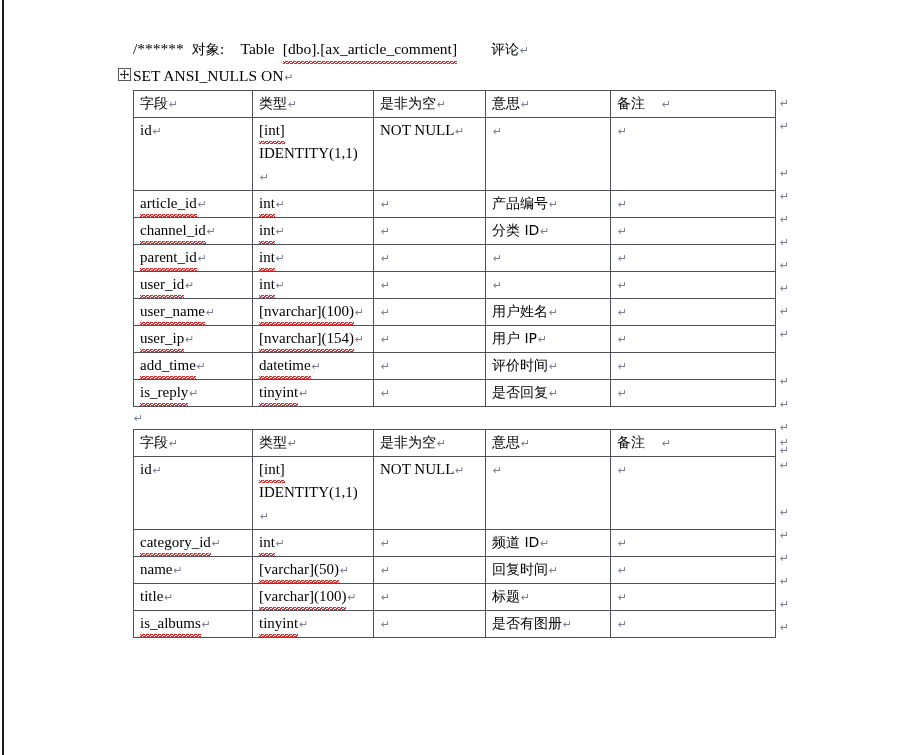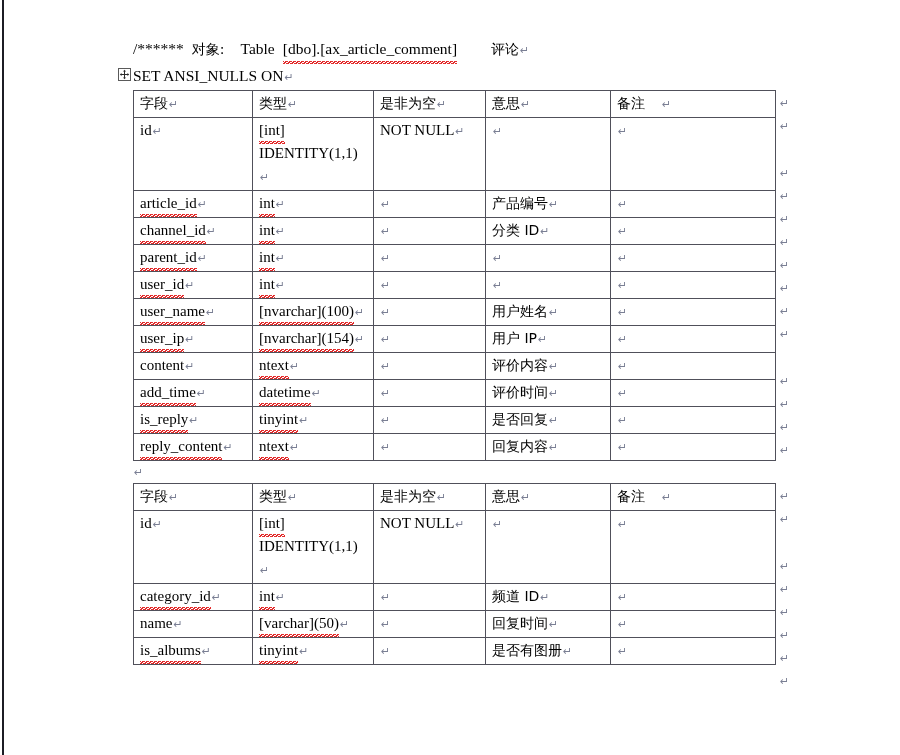--- a/index.html
+++ b/index.html
@@ -239,52 +239,38 @@
           </tr>
 
           <tr>
             <td><span class="en sq">user_ip</span><span class="pil">↵</span></td>
             <td><span class="en sq">[nvarchar](154)</span><span class="pil">↵</span></td>
             <td><span class="pil">↵</span></td>
             <td><span class="cn">用户 IP</span><span class="pil">↵</span></td>
             <td><span class="pil">↵</span></td>
           </tr>
 
-          <tr>
-            <td><span class="en">content</span><span class="pil">↵</span></td>
-            <td><span class="en sq">ntext</span><span class="pil">↵</span></td>
-            <td><span class="pil">↵</span></td>
-            <td><span class="cn">评价内容</span><span class="pil">↵</span></td>
-            <td><span class="pil">↵</span></td>
-          </tr>
 
 
           <tr>
             <td><span class="en sq">add_time</span><span class="pil">↵</span></td>
             <td><span class="en sq">datetime</span><span class="pil">↵</span></td>
             <td><span class="pil">↵</span></td>
             <td><span class="cn">评价时间</span><span class="pil">↵</span></td>
             <td><span class="pil">↵</span></td>
           </tr>
 
           <tr>
             <td><span class="en sq">is_reply</span><span class="pil">↵</span></td>
             <td><span class="en sq">tinyint</span><span class="pil">↵</span></td>
             <td><span class="pil">↵</span></td>
             <td><span class="cn">是否回复</span><span class="pil">↵</span></td>
             <td><span class="pil">↵</span></td>
           </tr>
 
-          <tr>
-            <td><span class="en sq">reply_content</span><span class="pil">↵</span></td>
-            <td><span class="en sq">ntext</span><span class="pil">↵</span></td>
-            <td><span class="pil">↵</span></td>
-            <td><span class="cn">回复内容</span><span class="pil">↵</span></td>
-            <td><span class="pil">↵</span></td>
-          </tr>
 
         </tbody>
       </table>
 
       <div class="outside-marks">
         <div><span class="pil">↵</span></div>
         <div style="height:47px;line-height:23px;"><span class="pil">↵</span></div>
         <div><span class="pil">↵</span></div>
         <div><span class="pil">↵</span></div>
         <div><span class="pil">↵</span></div>
@@ -338,20 +324,27 @@
           </tr>
 
           <tr>
             <td><span class="en">name</span><span class="pil">↵</span></td>
             <td><span class="en sq">[varchar](50)</span><span class="pil">↵</span></td>
             <td><span class="pil">↵</span></td>
             <td><span class="cn">回复时间</span><span class="pil">↵</span></td>
             <td><span class="pil">↵</span></td>
           </tr>
 
+          <tr>
+            <td><span class="en">title</span><span class="pil">↵</span></td>
+            <td><span class="en sq">[varchar](100)</span><span class="pil">↵</span></td>
+            <td><span class="pil">↵</span></td>
+            <td><span class="cn">标题</span><span class="pil">↵</span></td>
+            <td><span class="pil">↵</span></td>
+          </tr>
 
           <tr>
             <td><span class="en sq">is_albums</span><span class="pil">↵</span></td>
             <td><span class="en sq">tinyint</span><span class="pil">↵</span></td>
             <td><span class="pil">↵</span></td>
             <td><span class="cn">是否有图册</span><span class="pil">↵</span></td>
             <td><span class="pil">↵</span></td>
           </tr>
 
         </tbody>

